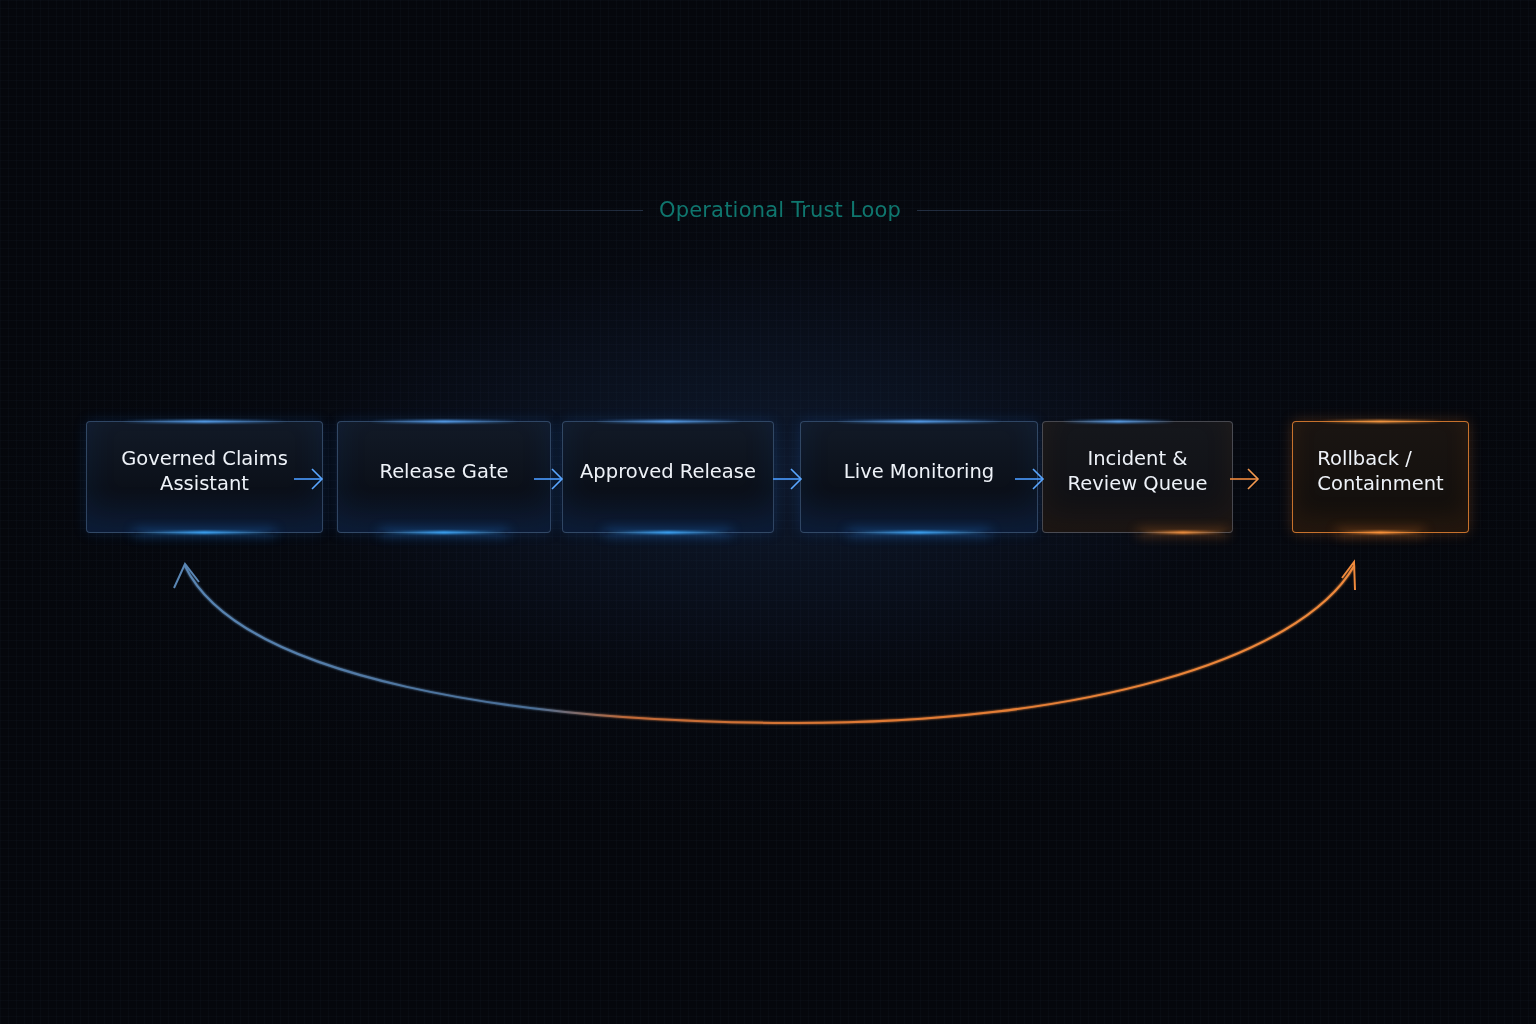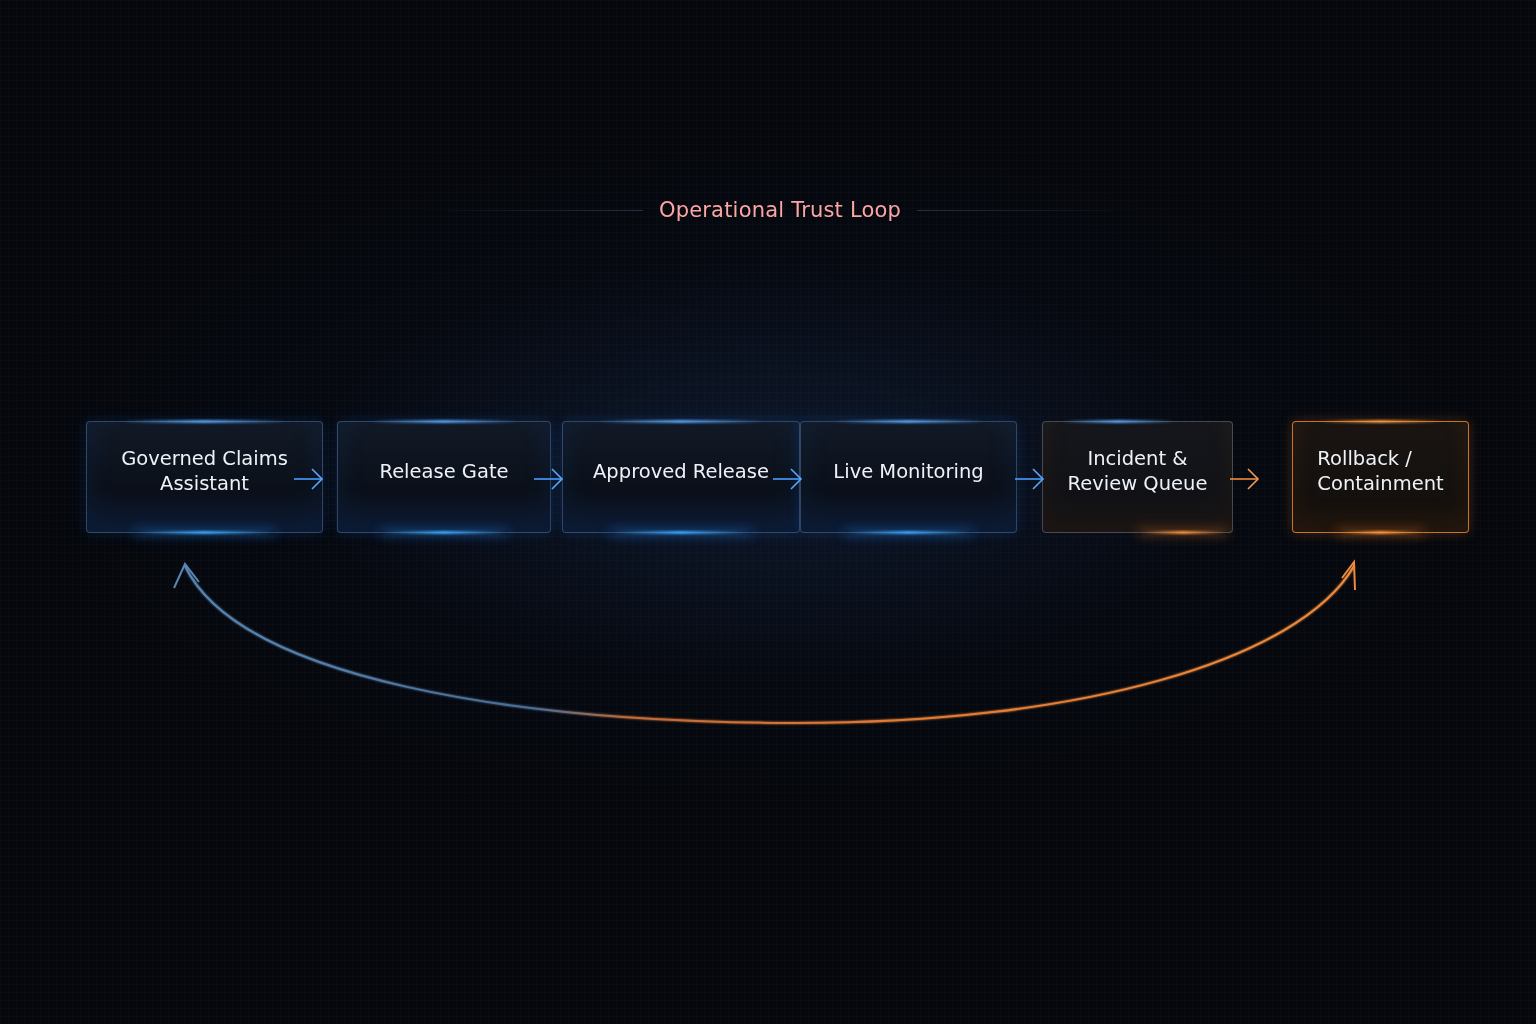--- a/index.html
+++ b/index.html
@@ -21,21 +21,21 @@
     background-size:8px 8px;
   }
   .title-wrap {
     position:absolute; top:196px; left:420px; width:720px; height:28px;
     display:flex; align-items:center; justify-content:center;
   }
   .title-line { flex:1; height:1px; }
   .title-line.left { background:linear-gradient(90deg, rgba(60,80,110,0), rgba(60,80,110,0.55)); }
   .title-line.right { background:linear-gradient(90deg, rgba(60,80,110,0.55), rgba(60,80,110,0)); }
   .title {
-    color:#fca5a5; font-size:21px; padding:0 16px; letter-spacing:0.2px; white-space:nowrap;
+    color:#0f766e; font-size:21px; padding:0 16px; letter-spacing:0.2px; white-space:nowrap;
   }
   .node {
     position:absolute; top:421px; height:112px;
     border-radius:4px;
     background:linear-gradient(180deg, #121a27 0%, #0b1019 60%, #0c1424 100%);
     border:1px solid rgba(90,130,180,0.45);
     display:flex; align-items:center; justify-content:center;
     box-sizing:border-box;
   }
   .node.blue { box-shadow:0 0 14px rgba(30,110,230,0.18), inset 0 -18px 30px rgba(20,90,200,0.12); }
@@ -98,24 +98,24 @@
   <div class="title-line right"></div>
 </div>
 
 <div class="node blue" style="left:58px; width:237px;margin-left:28px;">
   <div class="node-label">Governed Claims
 Assistant</div>
 </div>
 <div class="node blue" style="left:321px; width:214px;margin-left:16px;">
   <div class="node-label">Release Gate</div>
 </div>
-<div class="node blue" style="left:562px; width:238px;">
+<div class="node blue" style="left:562px; width:212px;">
   <div class="node-label">Approved Release</div>
 </div>
-<div class="node blue" style="left:800px; width:217px;">
+<div class="node blue" style="left:800px; width:238px;">
   <div class="node-label">Live Monitoring</div>
 </div>
 <div class="node mixed" style="left:1042px; width:191px;">
   <div class="node-label">Incident &amp;
 Review Queue</div>
 </div>
 <div class="node orange" style="left:1292px; width:177px;">
   <div class="node-label" style="text-align:left;">Rollback /
 Containment</div>
 </div>

